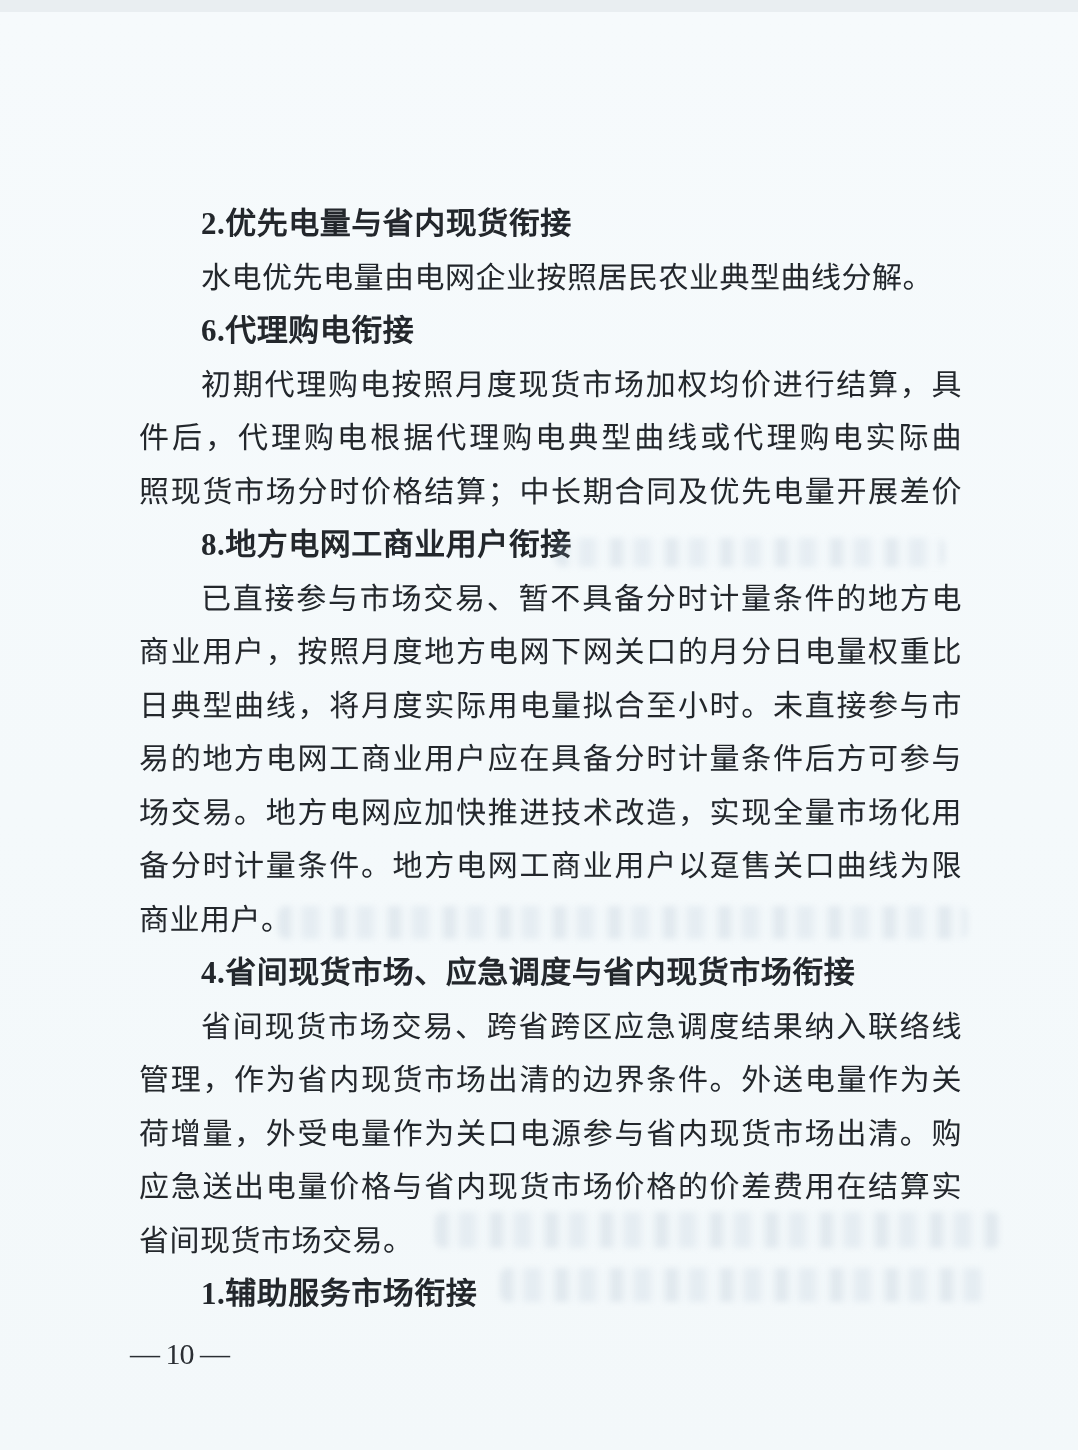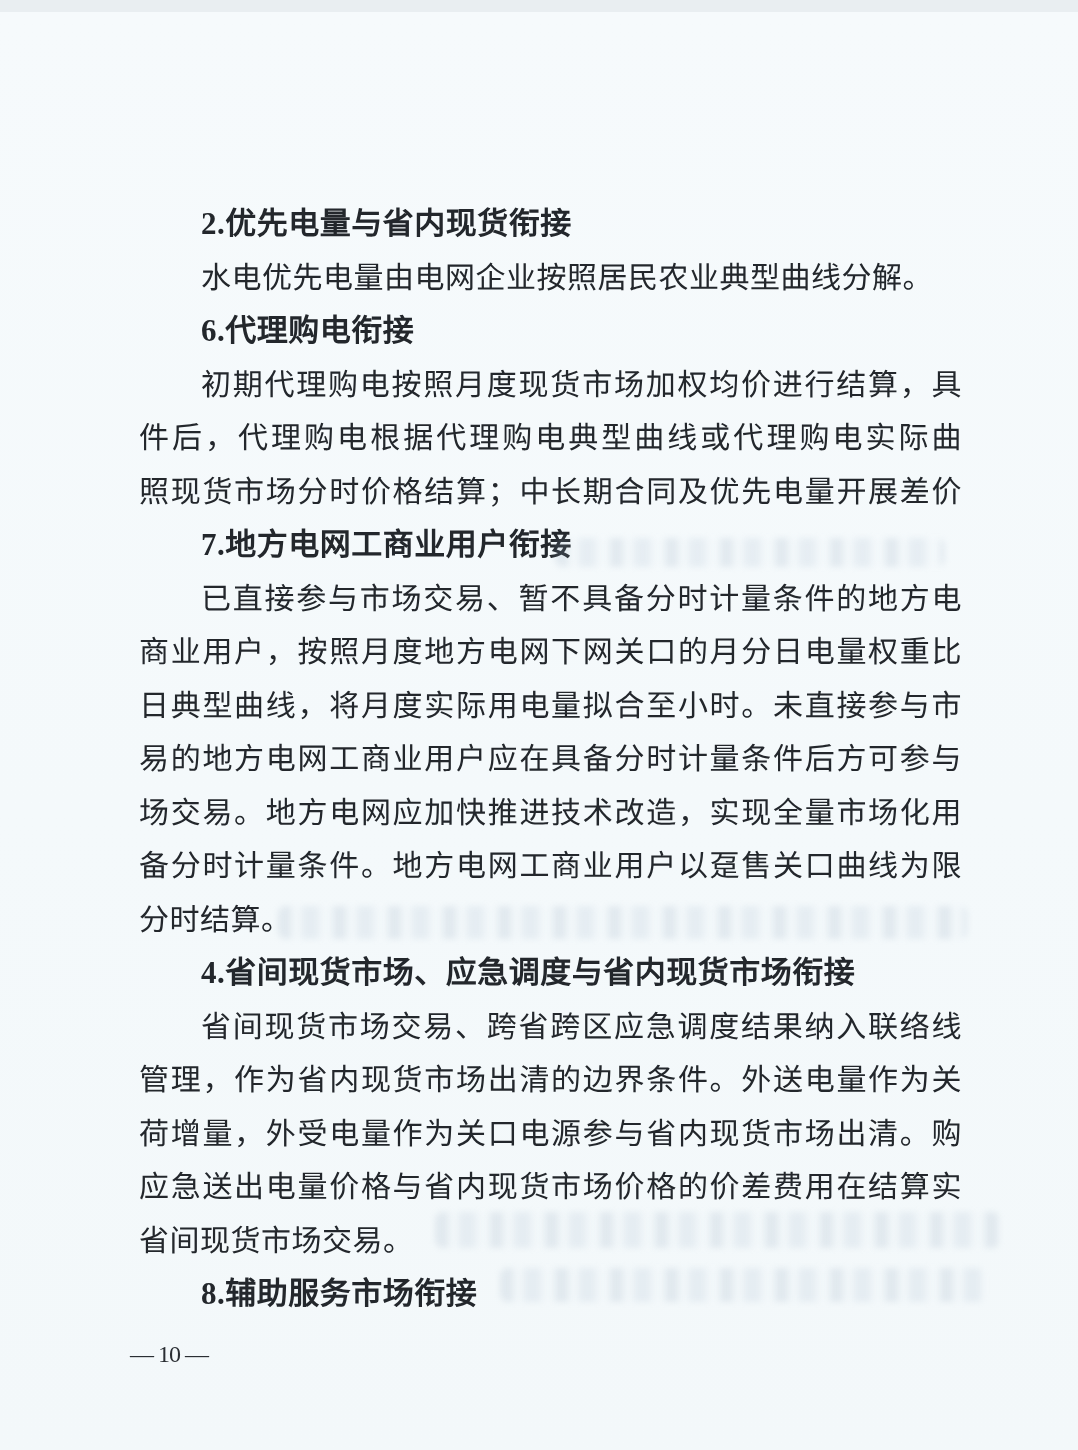--- a/index.html
+++ b/index.html
@@ -53,53 +53,53 @@
       rgba(160, 180, 202, 0.30) 24px 41px,
       rgba(205, 218, 230, 0.08) 41px 55px
     );
     filter: blur(3px);
     opacity: 0.55;
   }
   .footer-pagenum {
     position: absolute;
     left: 130px;
     top: 1322px;
-    font-size: 24px;
+    font-size: 30px;
     line-height: 40px;
     letter-spacing: -1px;
     color: #2a2e33;
   }
 </style>
 </head>
 <body>
 
 <div class="page">
 
   <div class="content">
       <div class="line heading">2.优先电量与省内现货衔接</div>
       <div class="line indent">水电优先电量由电网企业按照居民农业典型曲线分解。</div>
       <div class="line heading">6.代理购电衔接</div>
       <div class="line indent justify">初期代理购电按照月度现货市场加权均价进行结算，具备条</div>
       <div class="line justify">件后，代理购电根据代理购电典型曲线或代理购电实际曲线，按</div>
       <div class="line justify">照现货市场分时价格结算；中长期合同及优先电量开展差价结算。</div>
-      <div class="line heading">7.地方电网工商业用户衔接</div>
+      <div class="line heading">8.地方电网工商业用户衔接</div>
       <div class="line indent justify">已直接参与市场交易、暂不具备分时计量条件的地方电网工</div>
       <div class="line justify">商业用户，按照月度地方电网下网关口的月分日电量权重比例、</div>
       <div class="line justify">日典型曲线，将月度实际用电量拟合至小时。未直接参与市场交</div>
       <div class="line justify">易的地方电网工商业用户应在具备分时计量条件后方可参与市</div>
       <div class="line justify">场交易。地方电网应加快推进技术改造，实现全量市场化用户具</div>
       <div class="line justify">备分时计量条件。地方电网工商业用户以趸售关口曲线为限开展</div>
-      <div class="line">分时结算。</div>
+      <div class="line">商业用户。</div>
       <div class="line heading">4.省间现货市场、应急调度与省内现货市场衔接</div>
       <div class="line indent justify">省间现货市场交易、跨省跨区应急调度结果纳入联络线关口</div>
       <div class="line justify">管理，作为省内现货市场出清的边界条件。外送电量作为关口负</div>
       <div class="line justify">荷增量，外受电量作为关口电源参与省内现货市场出清。购入或</div>
       <div class="line justify">应急送出电量价格与省内现货市场价格的价差费用在结算实施</div>
       <div class="line">省间现货市场交易。</div>
-      <div class="line heading">8.辅助服务市场衔接</div>
+      <div class="line heading">1.辅助服务市场衔接</div>
     </div>
 
   <div class="ghost" style="left:555px; top:526px; width:390px; height:29px;"></div>
   <div class="ghost" style="left:278px; top:894px; width:690px; height:33px;"></div>
   <div class="ghost" style="left:435px; top:1200px; width:565px; height:36px;"></div>
   <div class="ghost" style="left:500px; top:1256px; width:485px; height:34px;"></div>
 
   <div class="footer-pagenum">— 10 —</div>
 
 </div>

